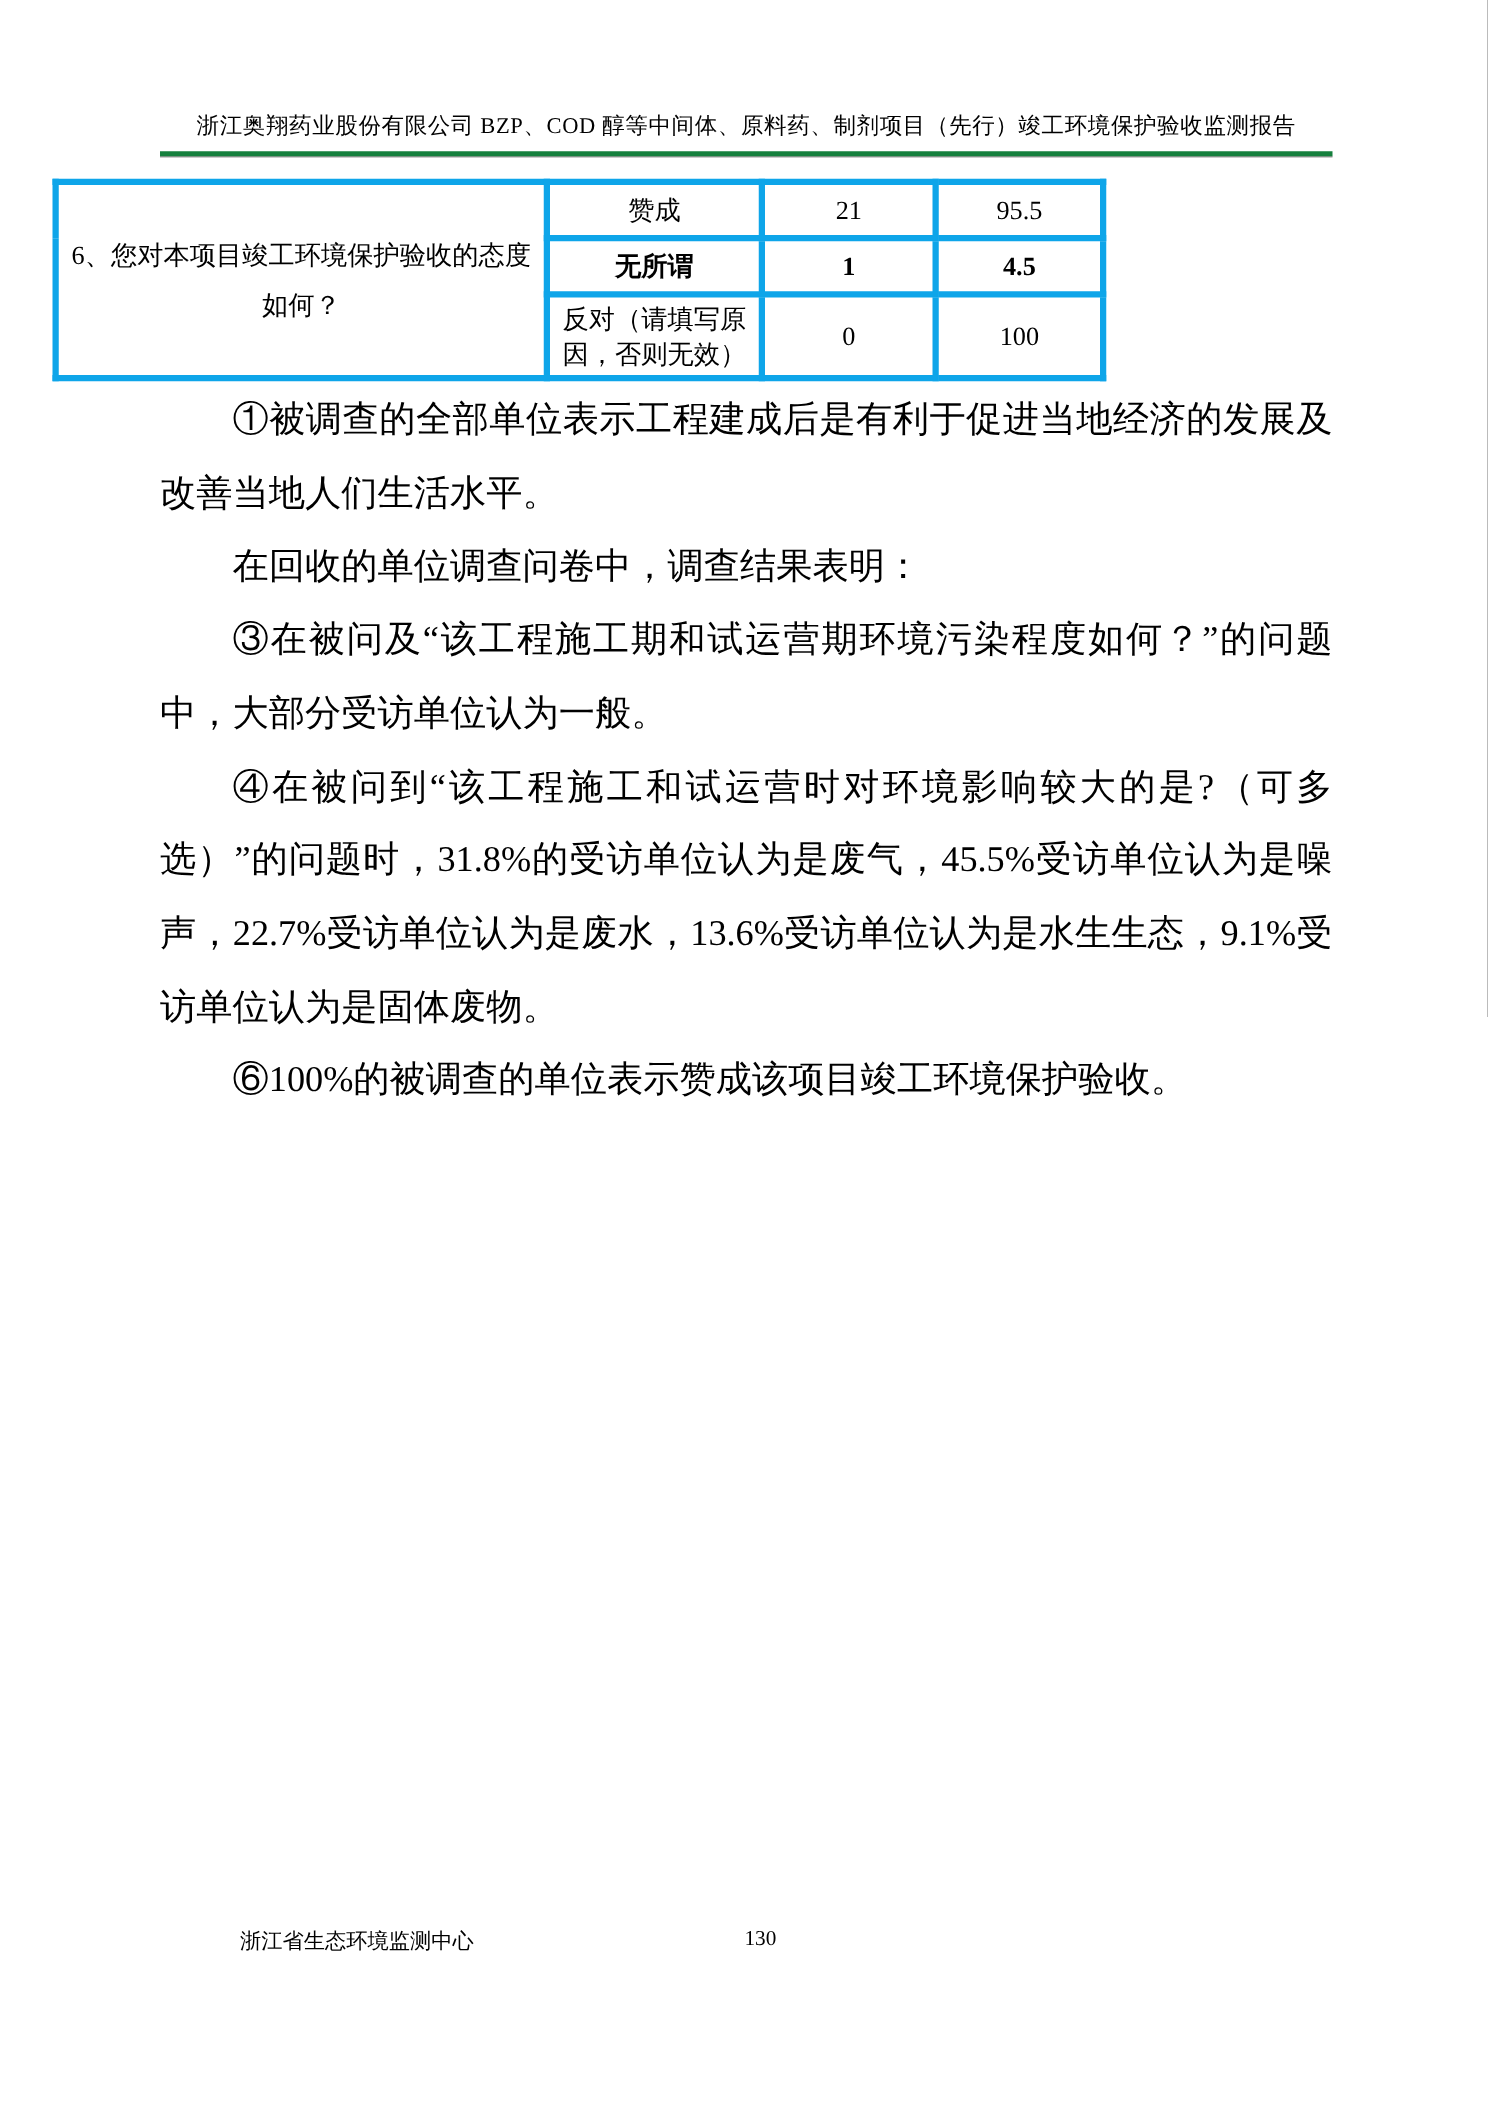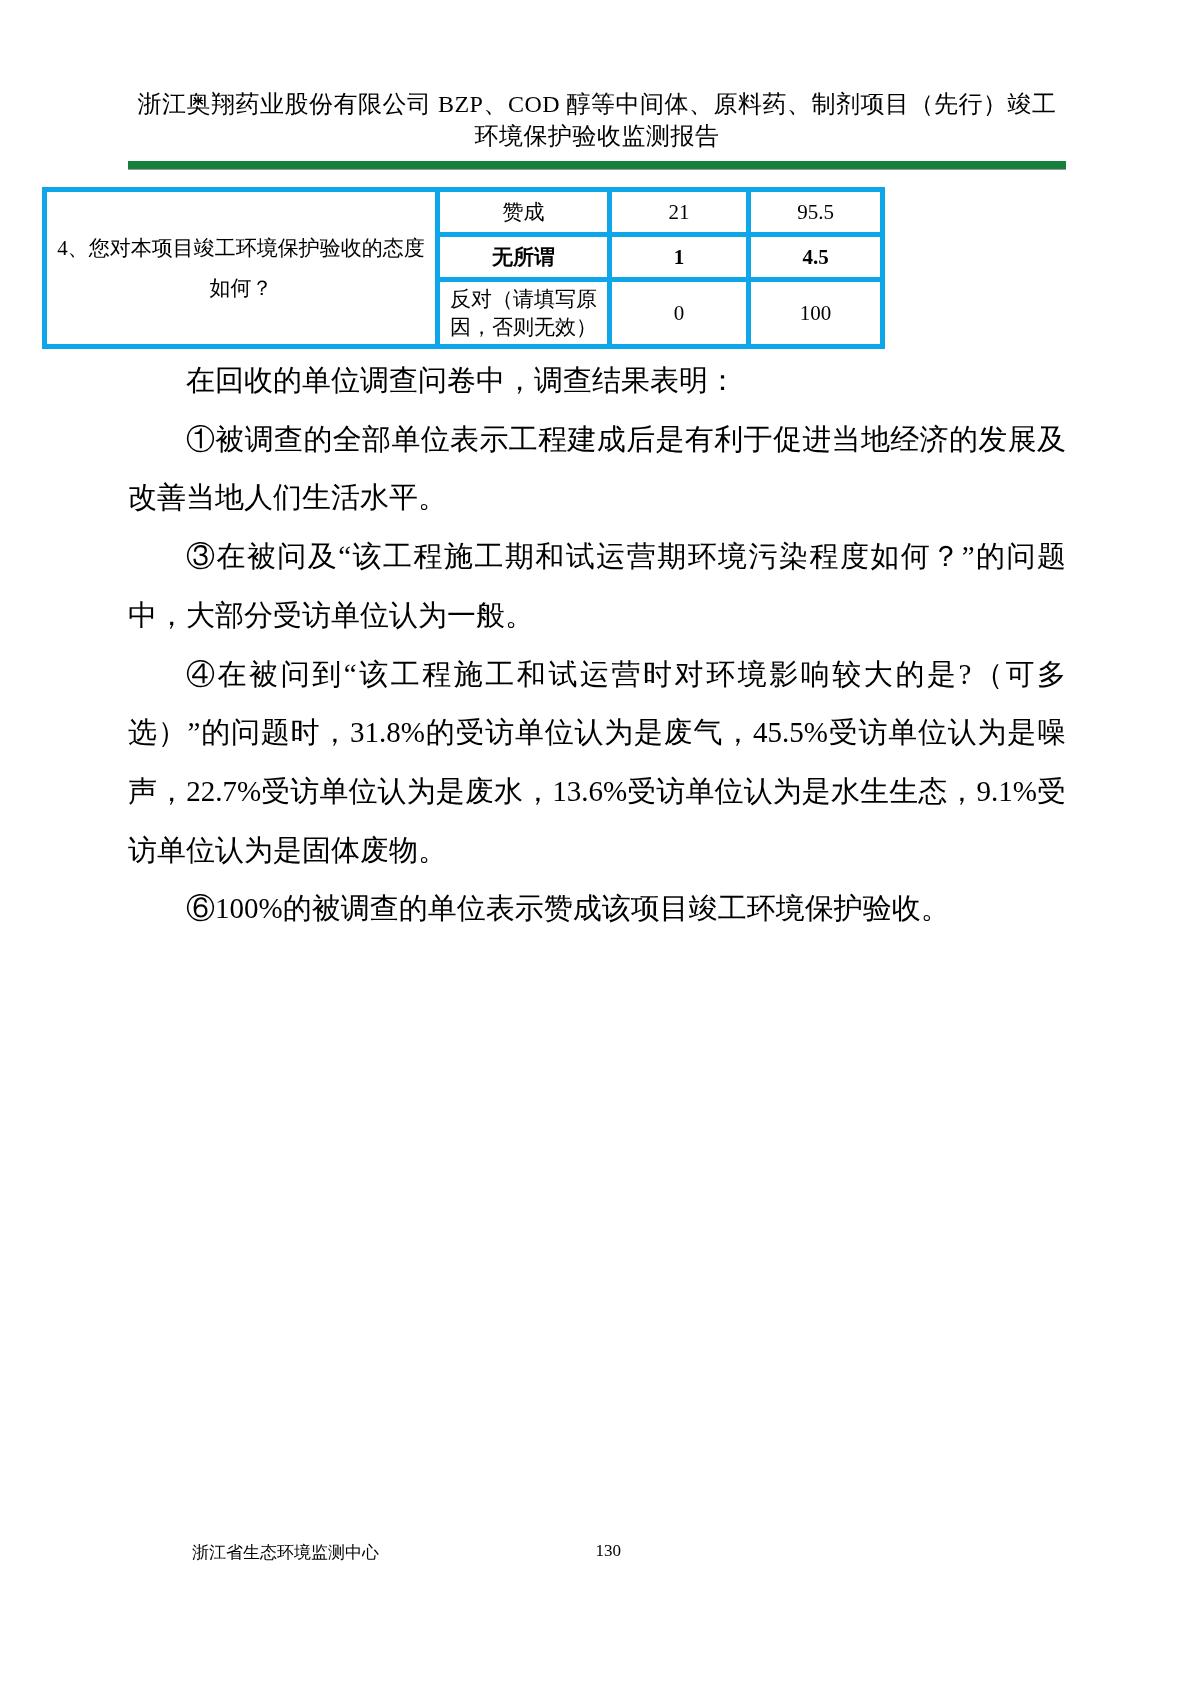--- a/index.html
+++ b/index.html
@@ -11,23 +11,23 @@
     background: #ffffff;
     font-family: "Liberation Serif", "DejaVu Serif", serif;
     color: #000;
     overflow: hidden;
   }
   .header {
     margin: 0 124px 0 128px;
     padding-top: 88px;
     padding-bottom: 9px;
     text-align: center;
-    font-size: 24px;
+    font-size: 18px;
     letter-spacing: 0.5px;
-    border-bottom: 8px solid #15803d;
+    border-bottom: 4px solid #15803d;
     box-shadow: 0 1px 0 #9a9a9a;
   }
   table.survey {
     border-collapse: collapse;
     margin: 18px 0 0 42px;
     width: 838px;
     font-size: 21px;
     border-top: 3px solid #000;
     border-bottom: 3px solid #000;
     table-layout: fixed;
@@ -72,41 +72,41 @@
 
   <table class="survey">
     <colgroup>
       <col style="width:393px">
         <col style="width:172px">
         <col style="width:139px">
         <col style="width:134px">
     </colgroup>
     <tbody>
       <tr class="r1">
-        <td class="q-cell" rowspan="3">4、您对本项目竣工环境保护验收的态度如何？</td>
+        <td class="q-cell" rowspan="3">6、您对本项目竣工环境保护验收的态度如何？</td>
         <td>赞成</td>
         <td>21</td>
         <td class="pct-cell">95.5</td>
       </tr>
       <tr class="r2">
         <td>无所谓</td>
         <td>1</td>
         <td class="pct-cell">4.5</td>
       </tr>
       <tr class="r3">
         <td class="opt-wrap">反对（请填写原因，否则无效）</td>
         <td>0</td>
         <td class="pct-cell">100</td>
       </tr>
     </tbody>
   </table>
 
   <div class="body">
+    <p>①被调查的全部单位表示工程建成后是有利于促进当地经济的发展及改善当地人们生活水平。</p>
     <p>在回收的单位调查问卷中，调查结果表明：</p>
-    <p>①被调查的全部单位表示工程建成后是有利于促进当地经济的发展及改善当地人们生活水平。</p>
     <p>③在被问及“该工程施工期和试运营期环境污染程度如何？”的问题中，大部分受访单位认为一般。</p>
     <p>④在被问到“该工程施工和试运营时对环境影响较大的是?（可多选）”的问题时，31.8%的受访单位认为是废气，45.5%受访单位认为是噪声，22.7%受访单位认为是废水，13.6%受访单位认为是水生生态，9.1%受访单位认为是固体废物。</p>
     <p>⑥100%的被调查的单位表示赞成该项目竣工环境保护验收。</p>
   </div>
 
   <div class="footer">
     <span class="org">浙江省生态环境监测中心</span>
     <span class="pageno">130</span>
   </div>
 

